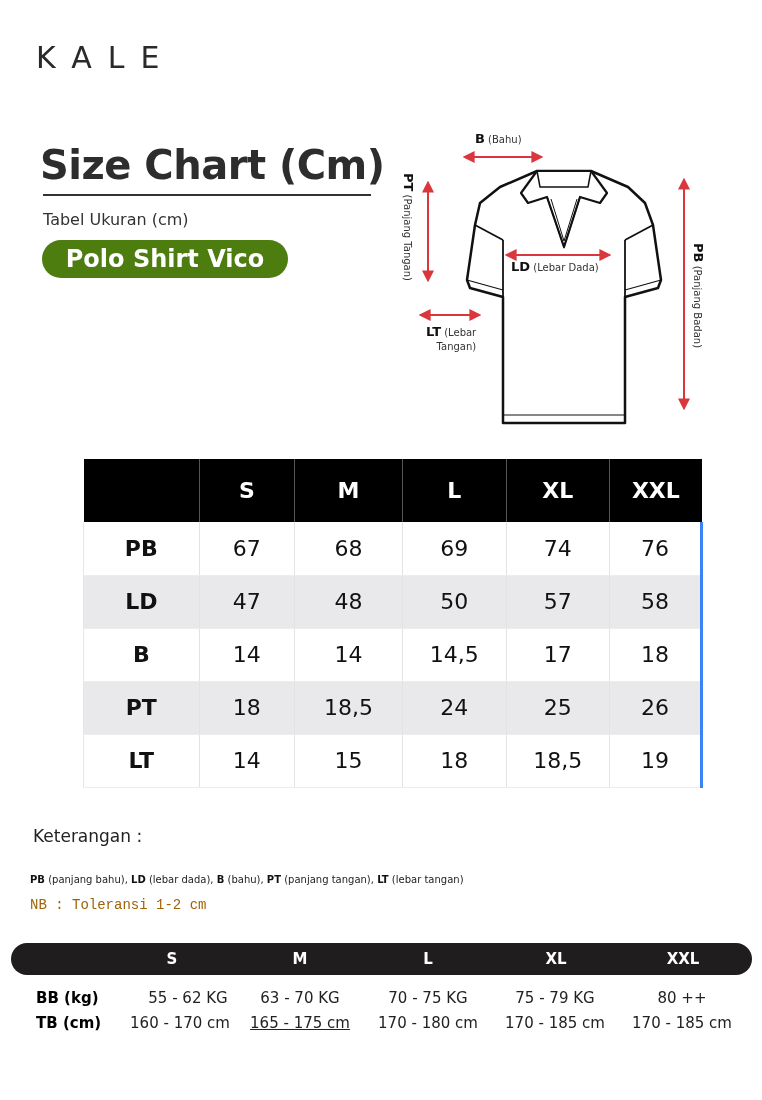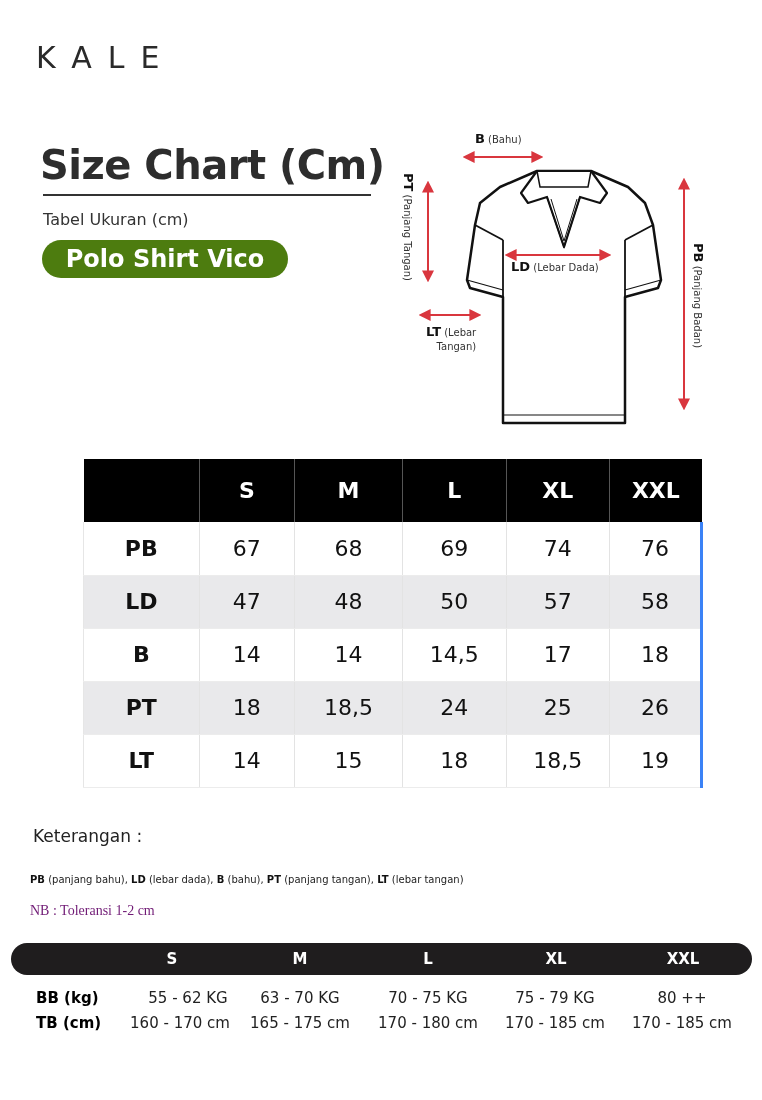--- a/index.html
+++ b/index.html
@@ -24,21 +24,21 @@
     .size-table th:last-child { border-right: none; }
     .size-table td { height: 53px; text-align: center; font-size: 22px; color: #111; border-right: 1px solid #e3e3e3; border-bottom: 1px solid #ececec; }
     .size-table td:last-child { border-right: 3px solid #3b82f6; }
     .size-table td:first-child { border-left: 1px solid #e6e6e6; font-weight: 700; font-size: 22px; }
     .size-table tr.alt td { background: #e9e9eb; }
     .col0 { width: 116px; } .col1 { width: 96px; } .col2 { width: 108px; } .col3 { width: 104px; } .col4 { width: 104px; } .col5 { width: 92px; }
 
     .notes-title { position: absolute; left: 33px; top: 826px; font-size: 17px; color: #222; font-family: "DejaVu Sans", sans-serif; }
     .notes-line { position: absolute; left: 30px; top: 874px; font-size: 10px; color: #222; font-family: "DejaVu Sans", sans-serif; white-space: nowrap; }
     .notes-line b { color: #111; }
-    .notes-nb { position: absolute; left: 30px; top: 897px; font-size: 14px; color: #701a75; font-family: Liberation Serif, serif; margin-top: 6px; }
+    .notes-nb { position: absolute; left: 30px; top: 897px; font-size: 14px; color: #a16207; font-family: Liberation Mono, monospace; }
 
     .bbtb-header { position: absolute; left: 11px; top: 943px; width: 741px; height: 32px; background: #1f1d1e; border-radius: 16px; }
     .bbtb-header span { position: absolute; top: 0; line-height: 32px; color: #fff; font-weight: 700; font-size: 15px; transform: translateX(-50%); font-family: "DejaVu Sans", sans-serif; }
     .bbtb-row { position: absolute; left: 0; width: 762px; height: 22px; font-family: "DejaVu Sans", sans-serif; }
     .bbtb-row span { position: absolute; top: 0; font-size: 15px; color: #222; transform: translateX(-50%); white-space: nowrap; }
     .bbtb-row .rlabel { font-weight: 700; color: #000000; transform: none; left: 36px; }
   </style>
 </head>
 <body>
 
@@ -179,17 +179,17 @@
   <span class="rlabel">BB (kg)</span>
   <span style="left:172px;margin-left:16px;">55 - 62 KG</span>
   <span style="left:300px;">63 - 70 KG</span>
   <span style="left:428px;">70 - 75 KG</span>
   <span style="left:555px;">75 - 79 KG</span>
   <span style="left:682px;">80 ++</span>
 </div>
 <div class="bbtb-row" style="top:1014px;">
   <span class="rlabel">TB (cm)</span>
   <span style="left:180px;">160 - 170 cm</span>
-  <span style="left:300px;">165 - 175 cm</span>
+  <span style="left:300px;text-decoration:underline;">165 - 175 cm</span>
   <span style="left:428px;">170 - 180 cm</span>
   <span style="left:555px;">170 - 185 cm</span>
   <span style="left:682px;">170 - 185 cm</span>
 </div>
 
 </body></html>

